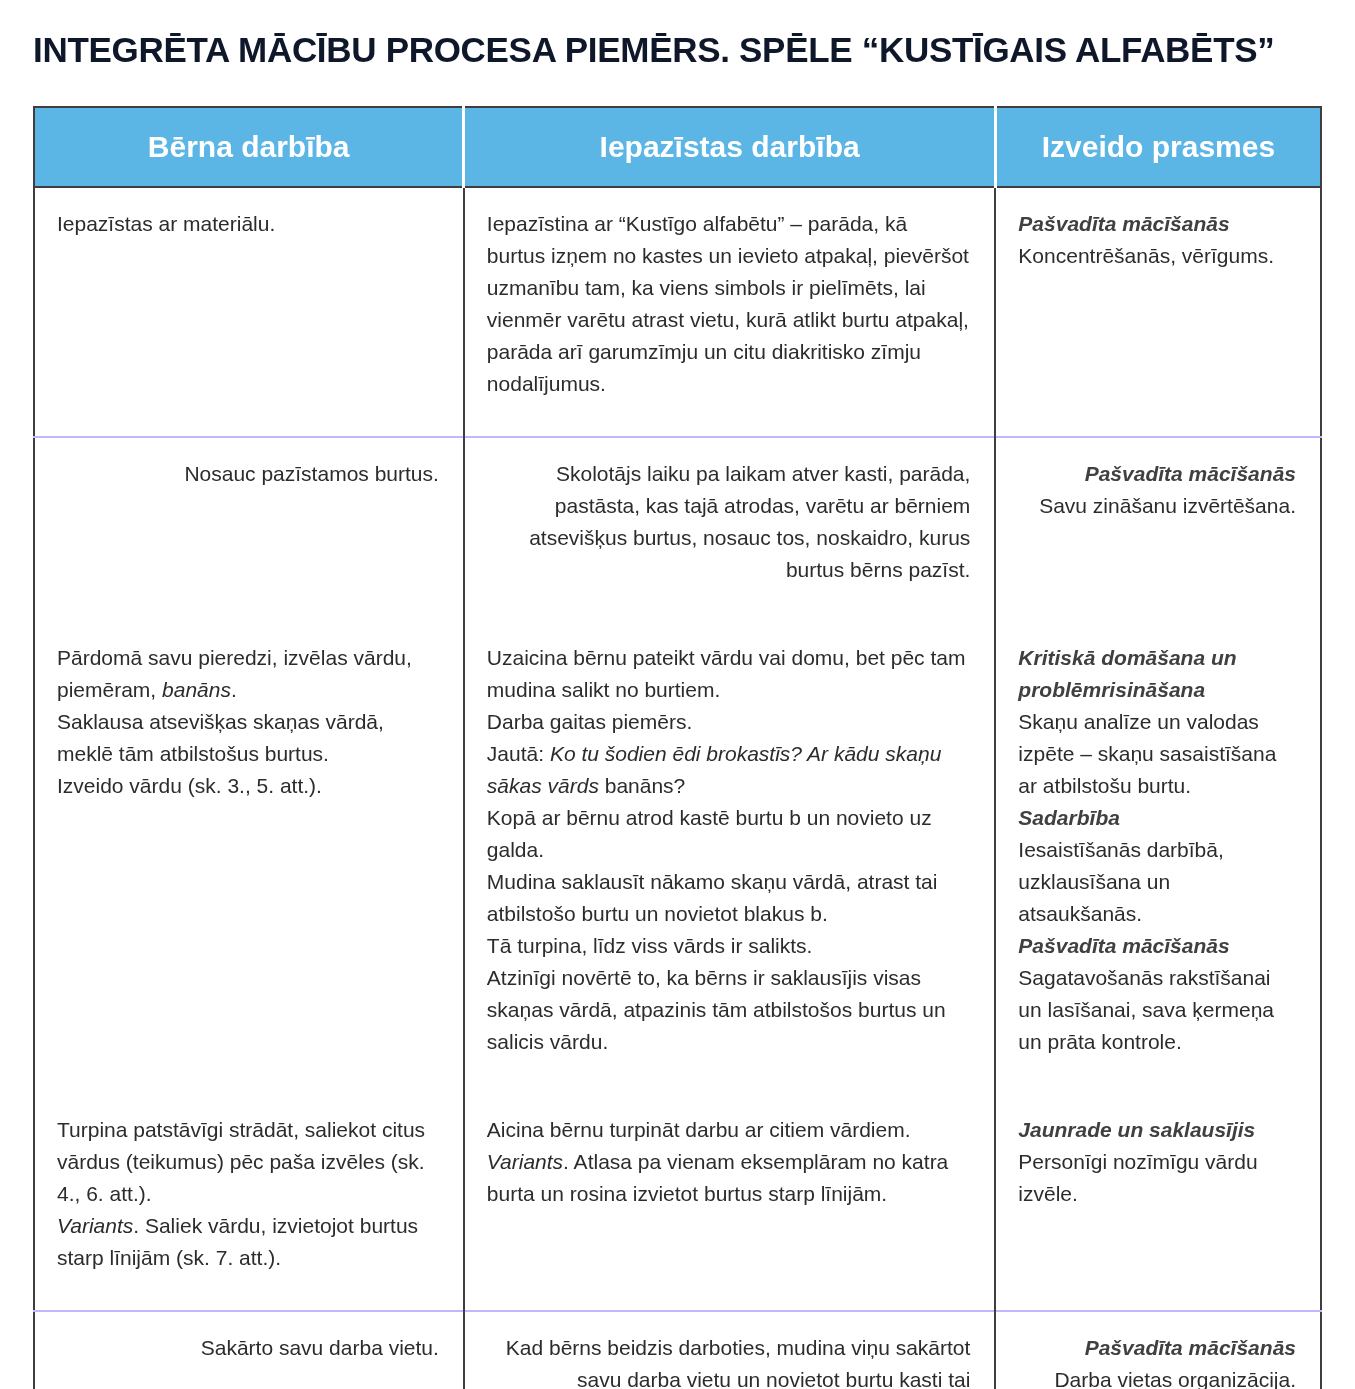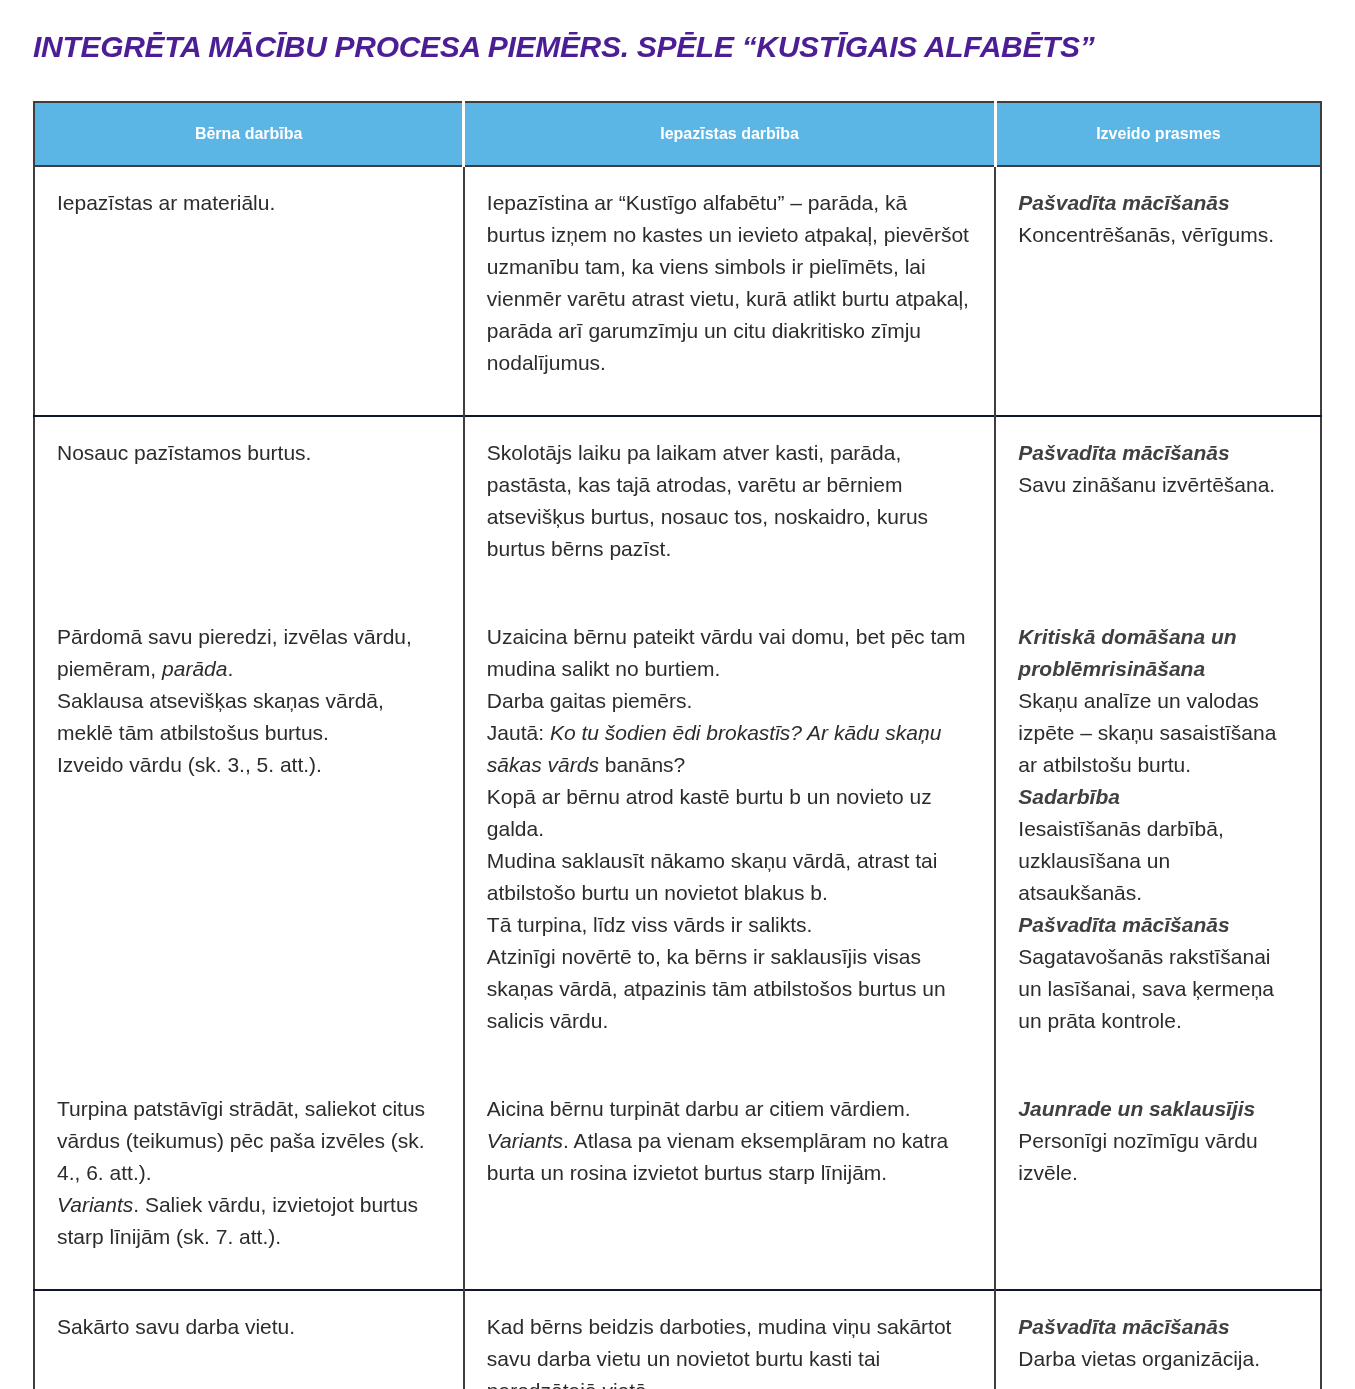--- a/index.html
+++ b/index.html
@@ -10,61 +10,61 @@
   }
   .page {
     width: 1355px;
     min-height: 1389px;
     box-sizing: border-box;
     padding: 24px 33px 10px 33px;
     background: #ffffff;
   }
   h1.title {
     margin: 6px 0 36px 0;
-    font-size: 30px;
+    font-size: 35px;
     line-height: 1.15;
     font-weight: 900;
     letter-spacing: -0.3px;
-    color: #4c1d95;
-    font-style: italic;
+    color: #0f172a;
   }
   table.main {
     width: 1289px;
     border-collapse: collapse;
     border: 2px solid #413d3e;
     table-layout: fixed;
   }
   col.c1 { width: 33.4%; }
   col.c2 { width: 41.3%; }
   col.c3 { width: 25.3%; }
   thead th {
     background: #5bb5e5;
     color: #ffffff;
-    font-size: 16px;
+    font-size: 30px;
     font-weight: 700;
     text-align: center;
     vertical-align: middle;
     padding: 22px 8px;
     border-bottom: 2px solid #413d3e;
   }
   thead th + th {
     border-left: 3px solid #ffffff;
   }
   tbody td {
     vertical-align: top;
     padding: 20px 24px 36px 22px;
     font-size: 21px;
     line-height: 32px;
     color: #2e2b2c;
   }
   tbody td + td {
     border-left: 2px solid #413d3e;
   }
   tbody tr.rule-top td {
-    border-top: 2px solid #0f172a;
+    border-top: 2px solid #c4b5fd;
+    text-align: right;
   }
   .par { margin: 0; }
   .i  { font-style: italic; }
   .bi { font-style: italic; font-weight: 700; color: #404040; }
 </style>
 </head>
 <body>
 
 <div class="page">
   <h1 class="title">INTEGRĒTA MĀCĪBU PROCESA PIEMĒRS. SPĒLE “KUSTĪGAIS ALFABĒTS”</h1>
@@ -102,21 +102,21 @@
           <td>
             <div class="par"><span>Skolotājs laiku pa laikam atver kasti, parāda, pastāsta, kas tajā atrodas, varētu ar bērniem atsevišķus burtus, nosauc tos, noskaidro, kurus burtus bērns pazīst.</span></div>
           </td>
           <td>
             <div class="par"><span class="bi">Pašvadīta mācīšanās</span></div>
             <div class="par"><span>Savu zināšanu izvērtēšana.</span></div>
           </td>
         </tr>
         <tr>
           <td>
-            <div class="par"><span>Pārdomā savu pieredzi, izvēlas vārdu, piemēram, </span><span class="i">parāda</span><span>.</span></div>
+            <div class="par"><span>Pārdomā savu pieredzi, izvēlas vārdu, piemēram, </span><span class="i">banāns</span><span>.</span></div>
             <div class="par"><span>Saklausa atsevišķas skaņas vārdā, meklē tām atbilstošus burtus.</span></div>
             <div class="par"><span>Izveido vārdu (sk. 3., 5. att.).</span></div>
           </td>
           <td>
             <div class="par"><span>Uzaicina bērnu pateikt vārdu vai domu, bet pēc tam mudina salikt no burtiem.</span></div>
             <div class="par"><span>Darba gaitas piemērs.</span></div>
             <div class="par"><span>Jautā: </span><span class="i">Ko tu šodien ēdi brokastīs? Ar kādu skaņu sākas vārds</span><span> banāns?</span></div>
             <div class="par"><span>Kopā ar bērnu atrod kastē burtu b un novieto uz galda.</span></div>
             <div class="par"><span>Mudina saklausīt nākamo skaņu vārdā, atrast tai atbilstošo burtu un novietot blakus b.</span></div>
             <div class="par"><span>Tā turpina, līdz viss vārds ir salikts.</span></div>

